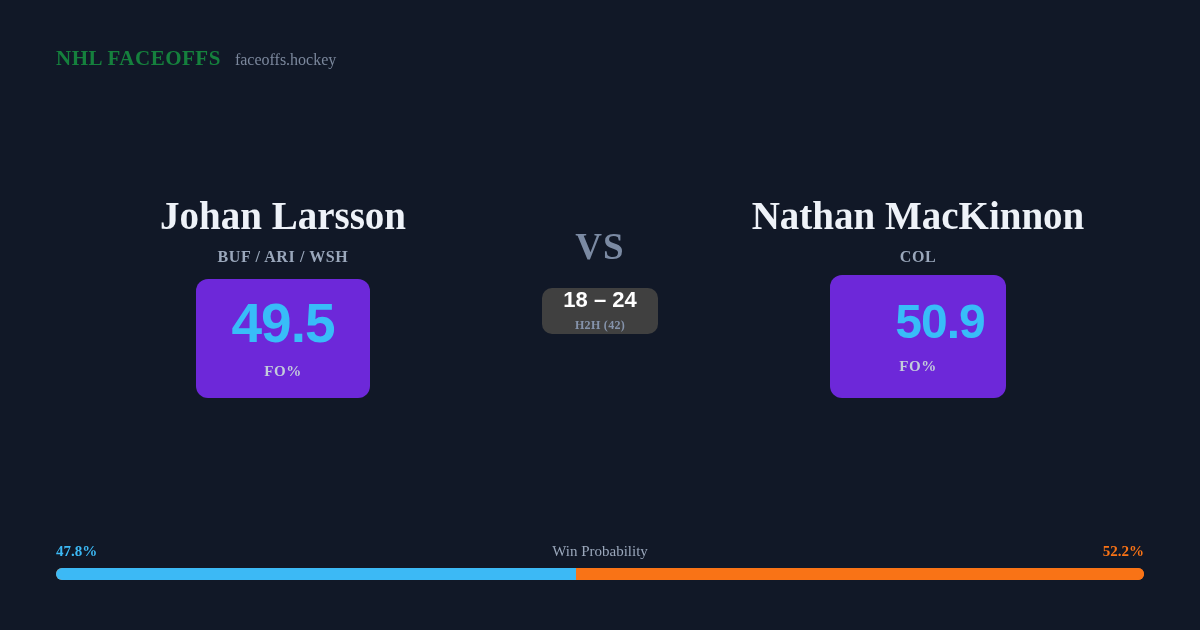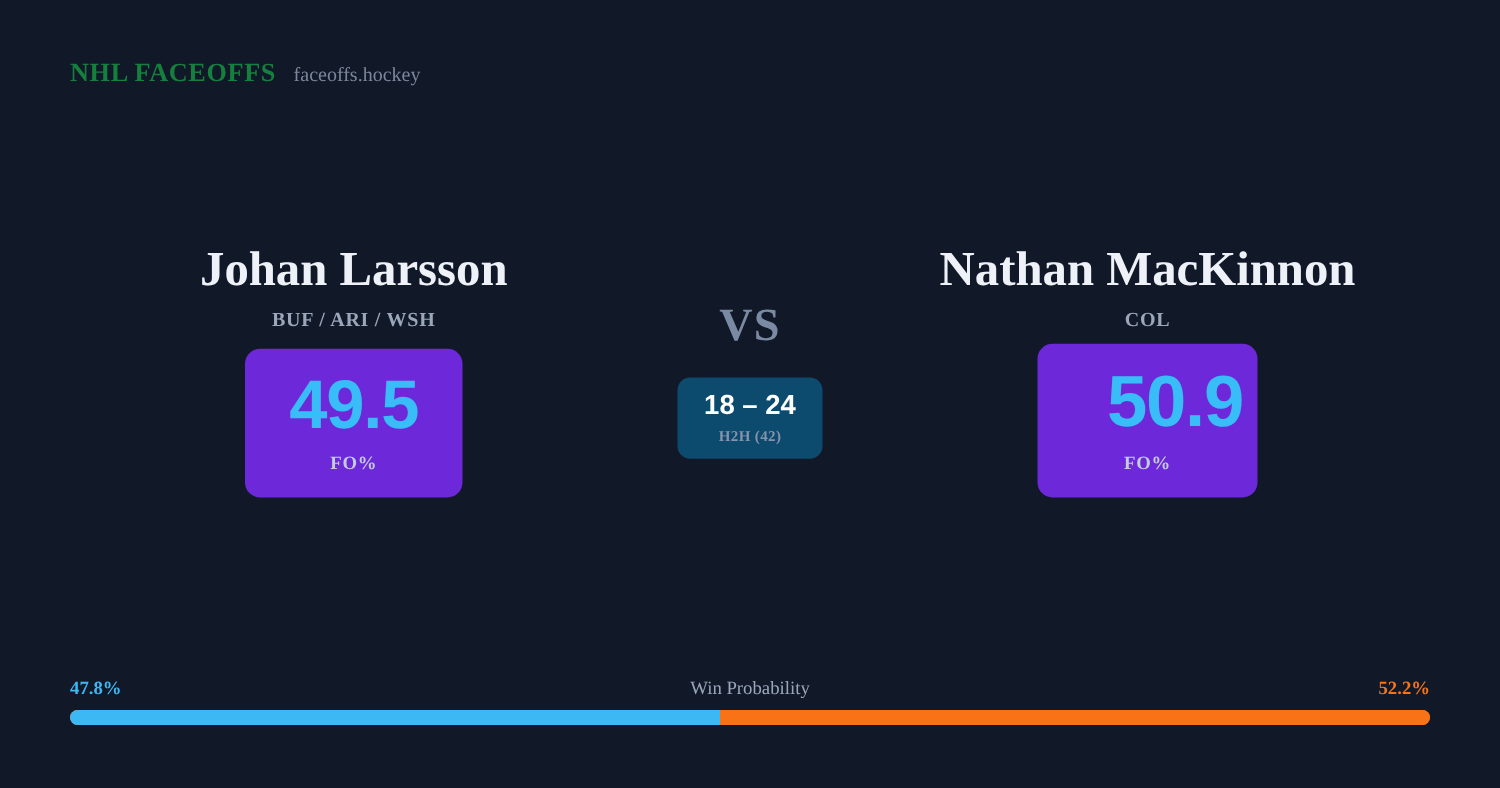--- a/index.html
+++ b/index.html
@@ -101,55 +101,55 @@
     margin-top: 9px;
   }
   .stat-value {
     font-family: "Liberation Sans", sans-serif;
     font-weight: bold;
     font-size: 55px;
     line-height: 1;
     color: #38bdf8;
     letter-spacing: -1px;
   }
-  .stat-card.tall .stat-value { font-size: 58px; margin-left: 44px; }
+  .stat-card.tall .stat-value { font-size: 48px; margin-left: 44px; }
   .stat-label {
     margin-top: 12px;
     font-family: "Liberation Serif", serif;
     font-weight: bold;
     font-size: 15px;
     letter-spacing: 0.6px;
     color: #c3ccda;
   }
 
   
   .center {
     position: absolute;
     left: 480px;
     top: 0;
     width: 240px;
     display: flex;
     flex-direction: column;
     align-items: center;
   }
   .vs {
-    margin-top: 46px;
+    margin-top: 32px;
     font-family: "Liberation Serif", serif;
     font-weight: bold;
     font-size: 37px;
     line-height: 1;
     color: #7b8aa3;
     letter-spacing: 1px;
     text-align: center;
   }
   .h2h-box {
     margin-top: 23px;
     width: 116px;
-    height: 65px;
-    background: #0c4a6e;
+    height: 46px;
+    background: #404040;
     border-radius: 10px;
     display: flex;
     flex-direction: column;
     align-items: center;
     justify-content: center;
   }
   .h2h-record {
     font-family: "Liberation Sans", sans-serif;
     font-weight: bold;
     font-size: 22px;

